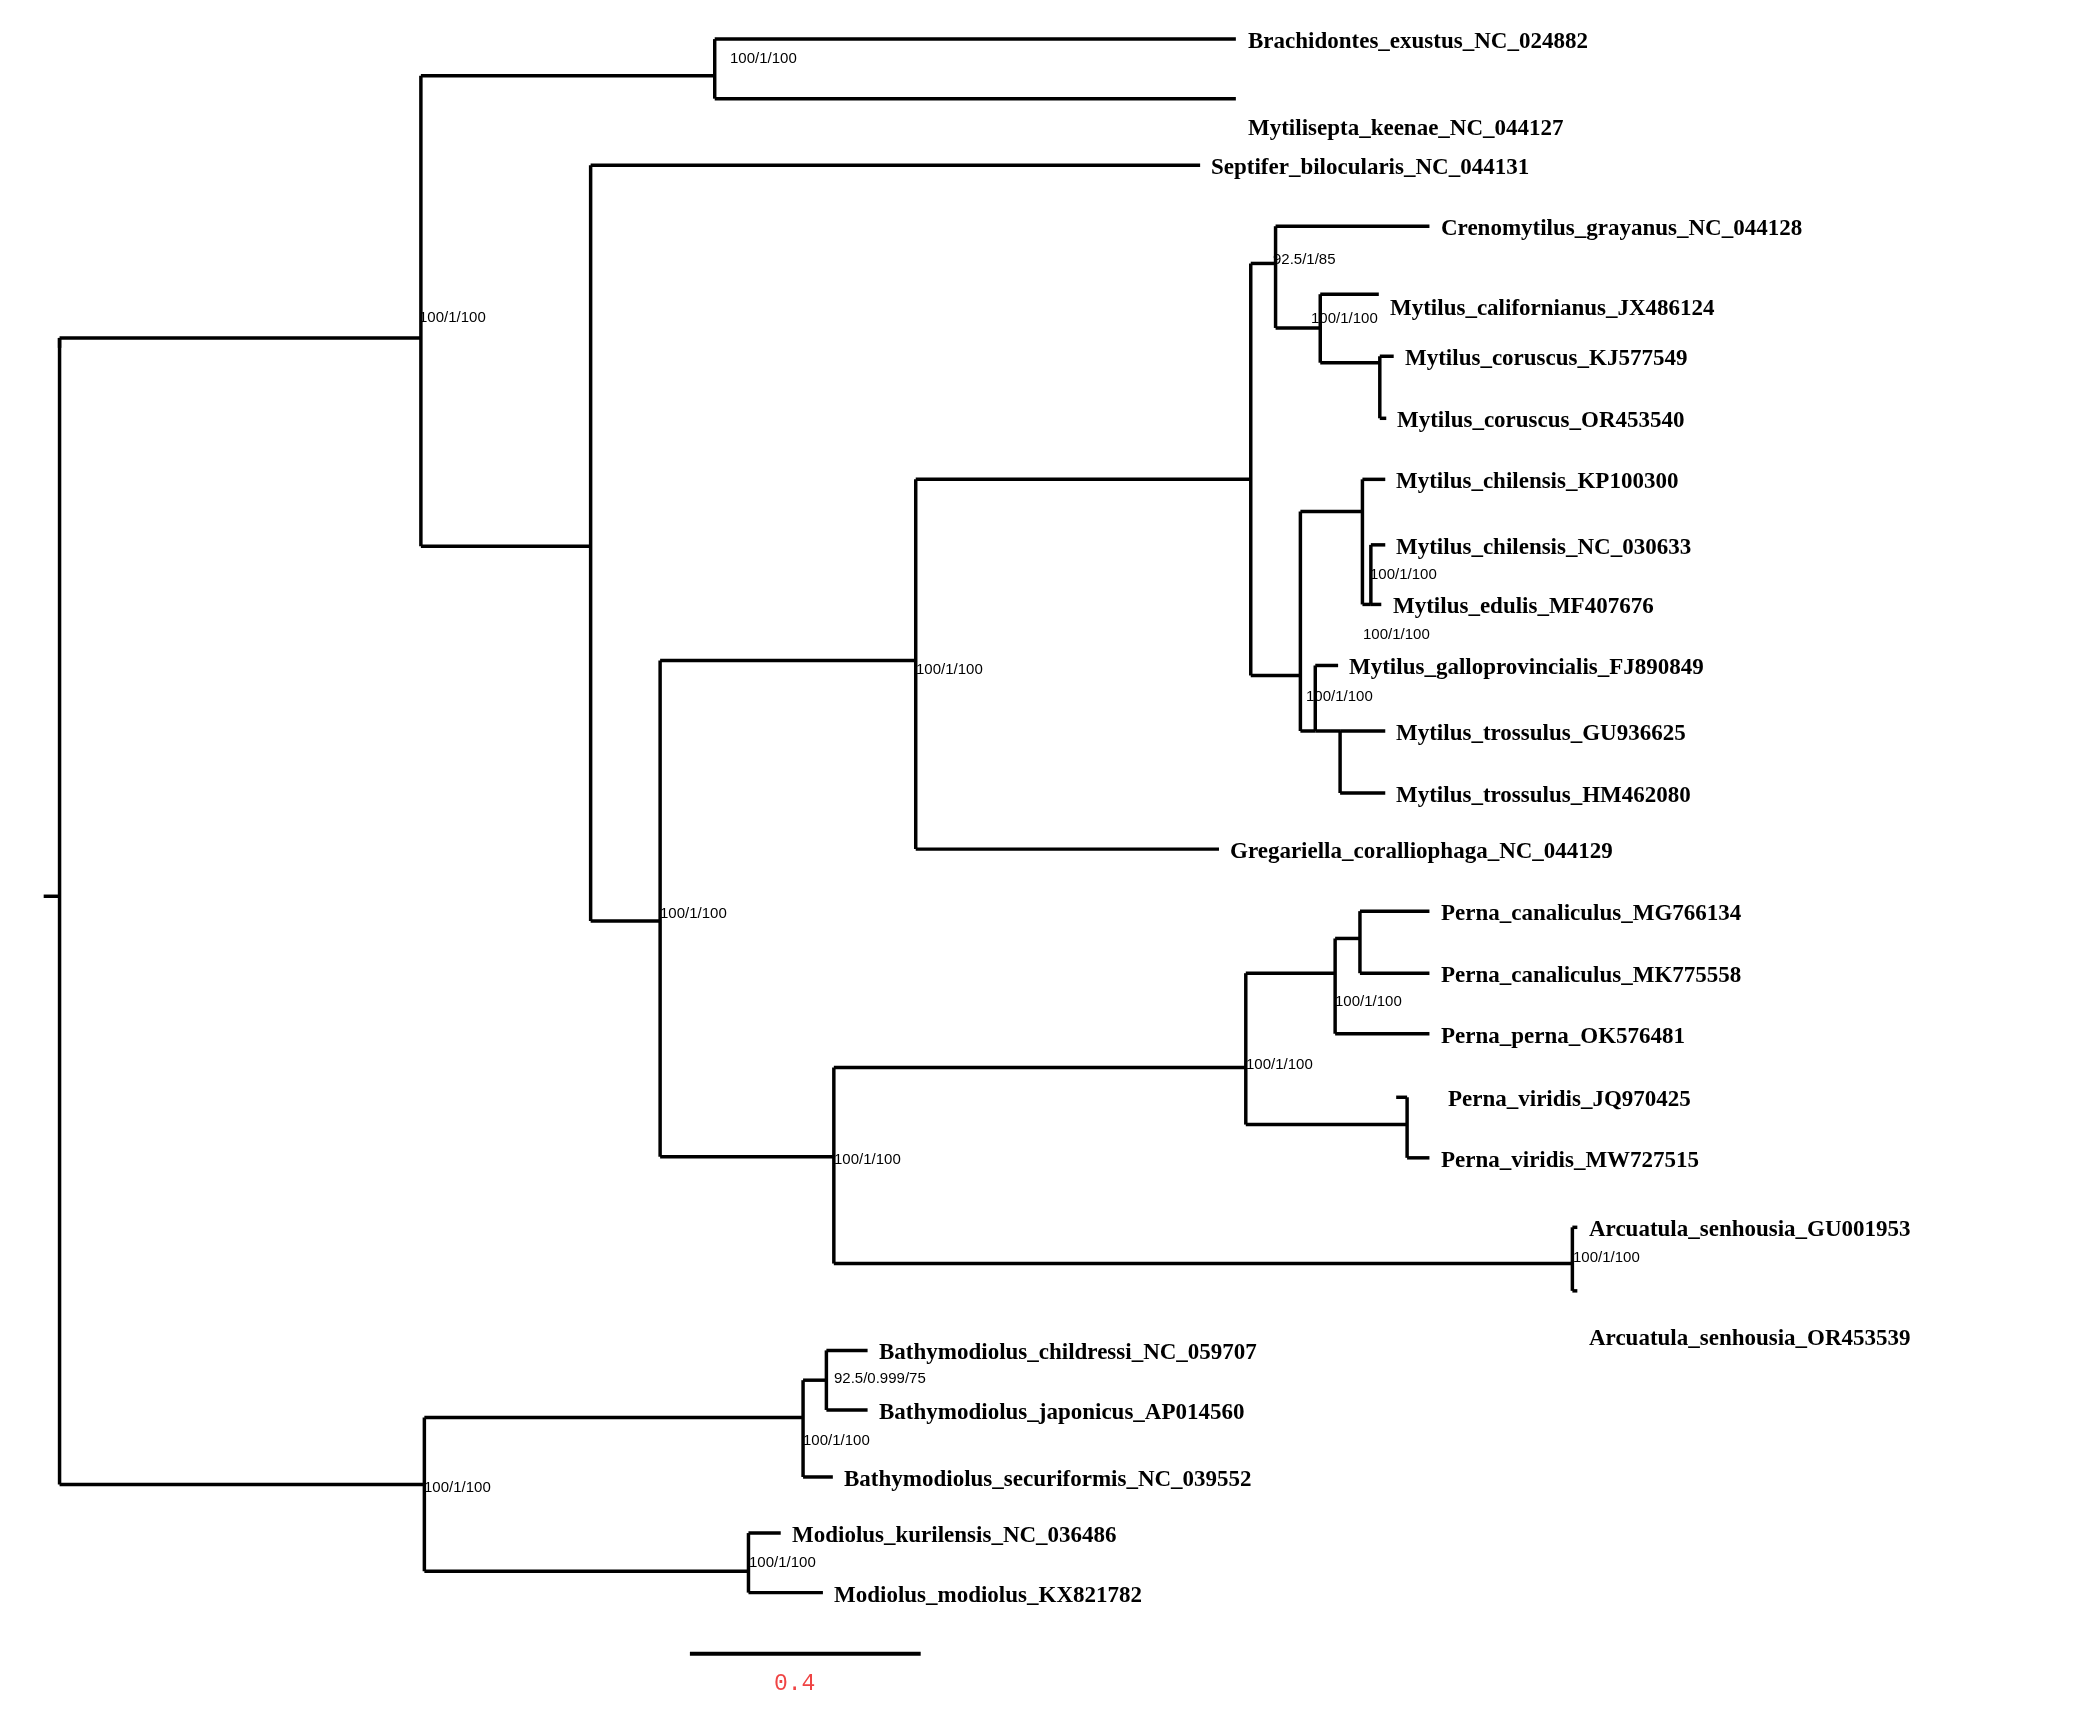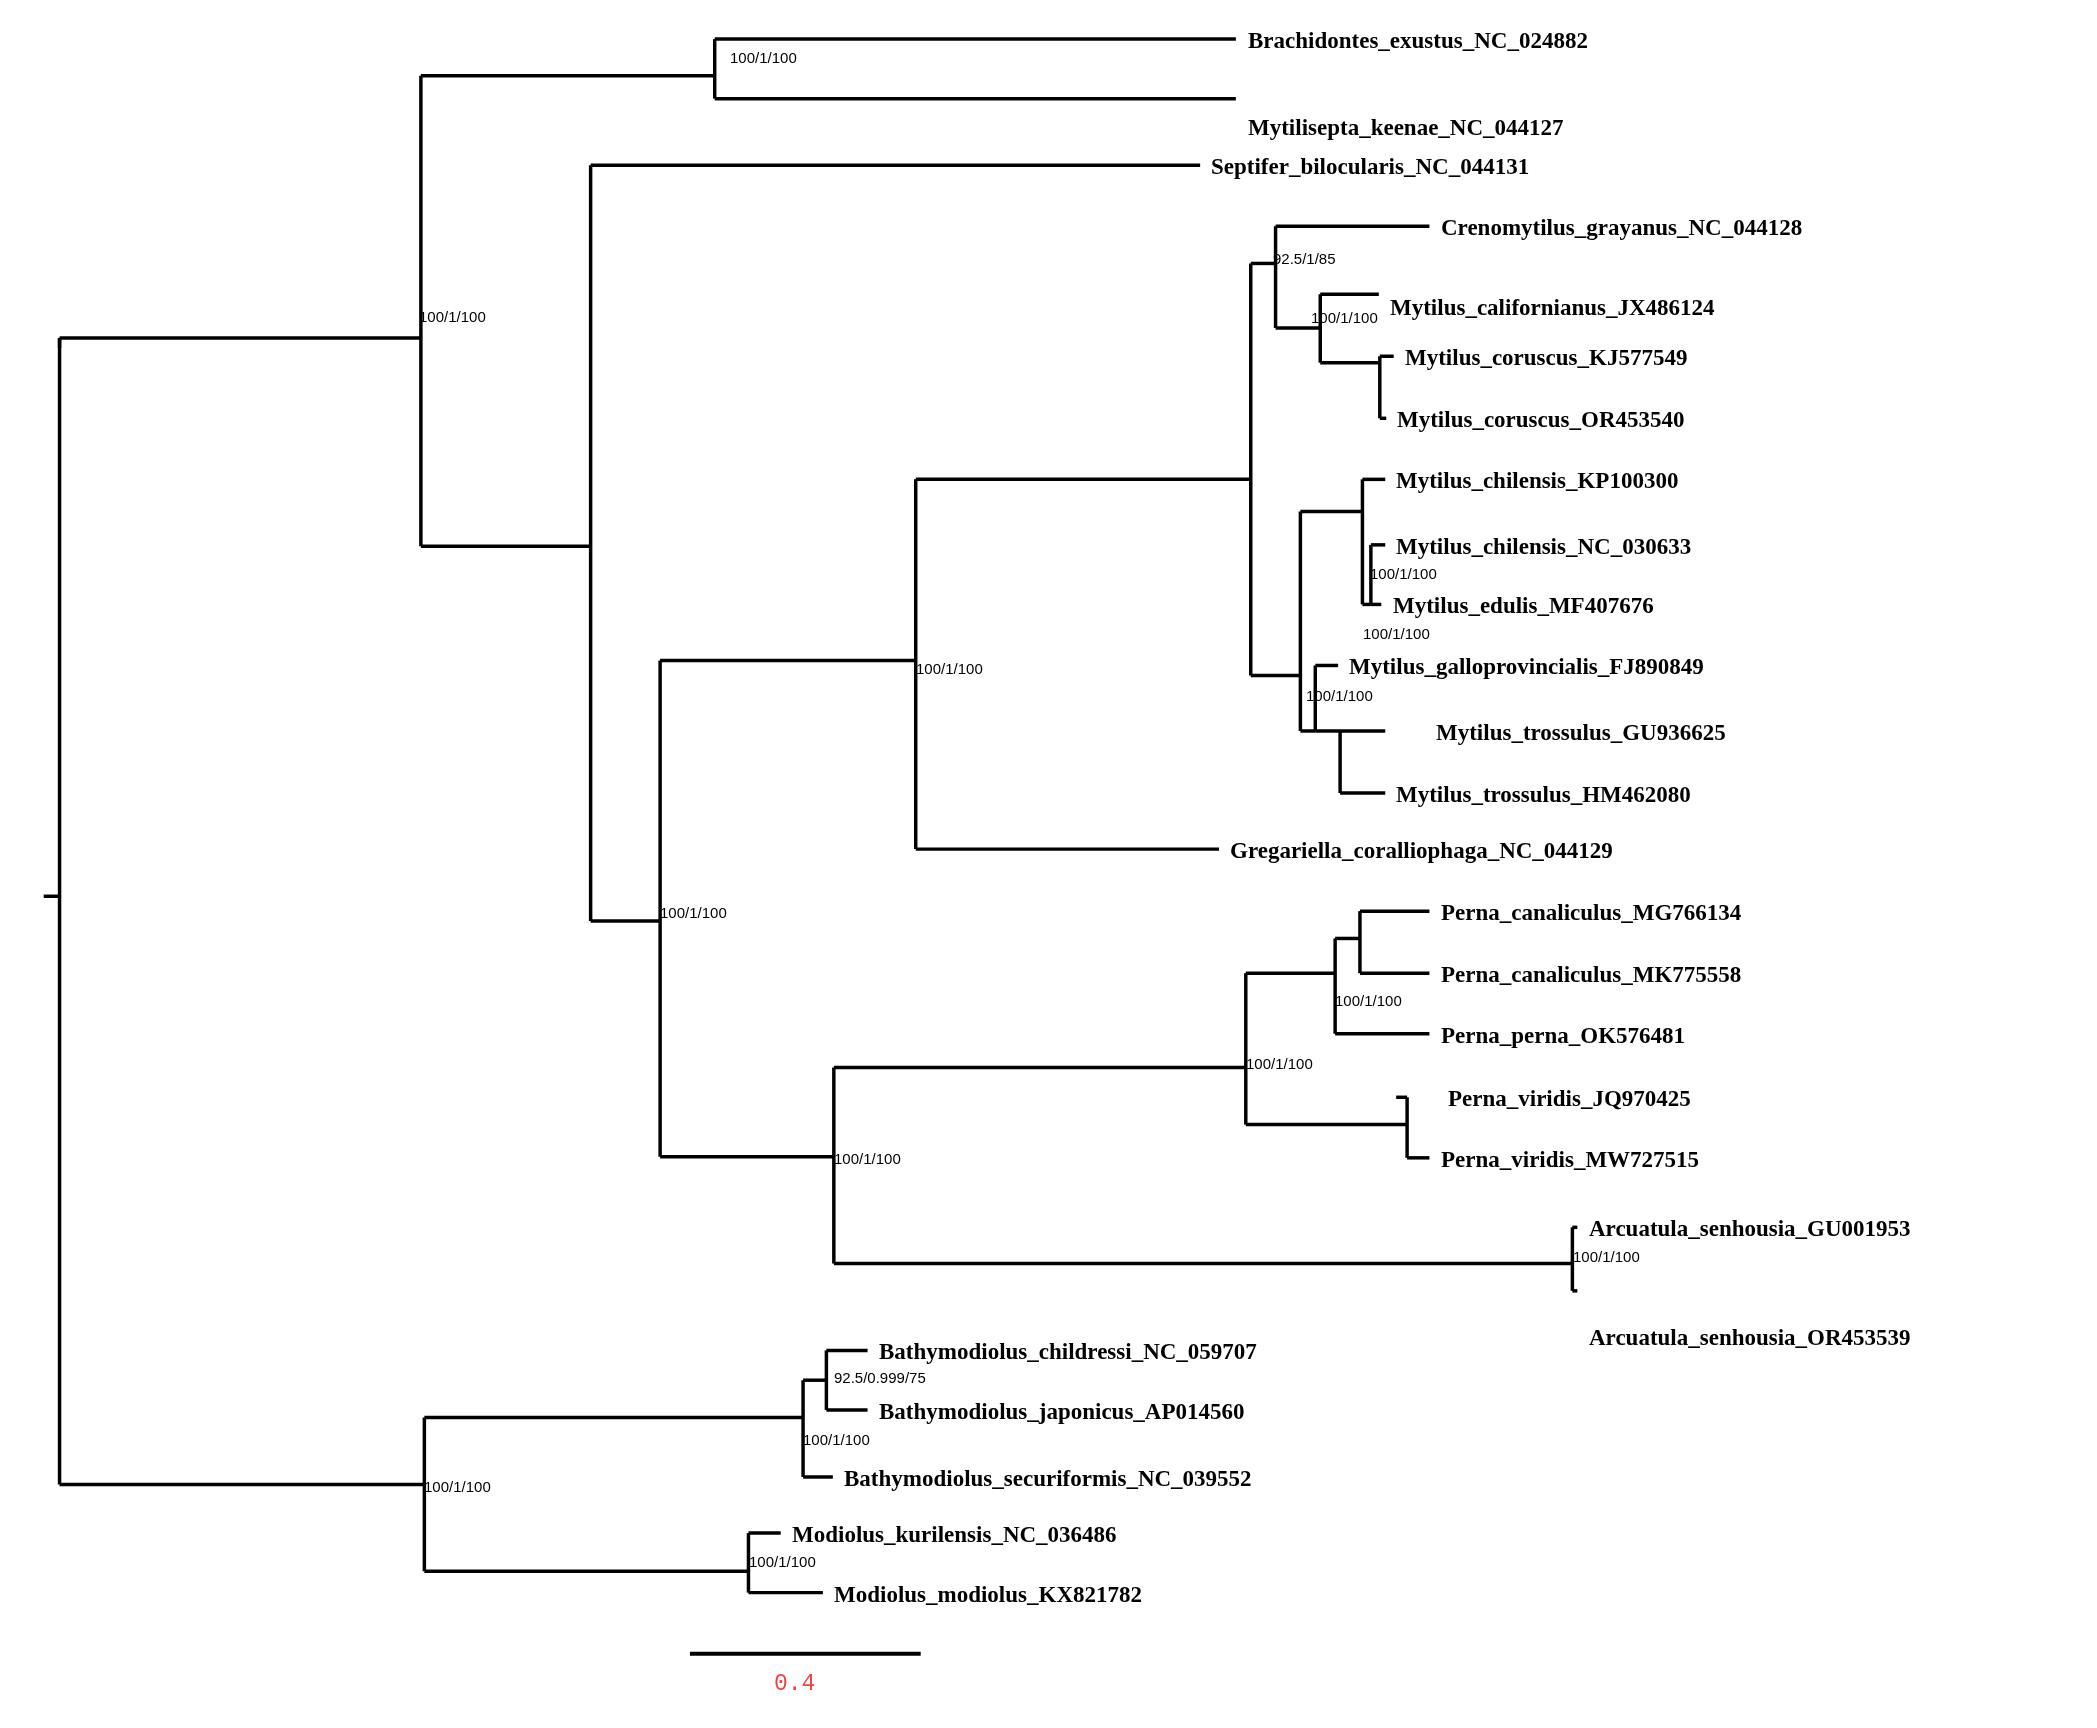--- a/index.html
+++ b/index.html
@@ -160,21 +160,21 @@
   <div class="taxon-label" style="left:1248px; top:88px;margin-top:28px;">Mytilisepta_keenae_NC_044127</div>
   <div class="taxon-label" style="left:1211px; top:155px;">Septifer_bilocularis_NC_044131</div>
   <div class="taxon-label" style="left:1441px; top:216px;">Crenomytilus_grayanus_NC_044128</div>
   <div class="taxon-label" style="left:1390px; top:284px;margin-top:12px;">Mytilus_californianus_JX486124</div>
   <div class="taxon-label" style="left:1405px; top:346px;">Mytilus_coruscus_KJ577549</div>
   <div class="taxon-label" style="left:1397px; top:408px;">Mytilus_coruscus_OR453540</div>
   <div class="taxon-label" style="left:1396px; top:469px;">Mytilus_chilensis_KP100300</div>
   <div class="taxon-label" style="left:1396px; top:535px;">Mytilus_chilensis_NC_030633</div>
   <div class="taxon-label" style="left:1393px; top:594px;">Mytilus_edulis_MF407676</div>
   <div class="taxon-label" style="left:1349px; top:655px;">Mytilus_galloprovincialis_FJ890849</div>
-  <div class="taxon-label" style="left:1396px; top:721px;margin-left:40px;">Mytilus_trossulus_GU936625</div>
+  <div class="taxon-label" style="left:1396px; top:721px;">Mytilus_trossulus_GU936625</div>
   <div class="taxon-label" style="left:1396px; top:783px;">Mytilus_trossulus_HM462080</div>
   <div class="taxon-label" style="left:1230px; top:839px;">Gregariella_coralliophaga_NC_044129</div>
   <div class="taxon-label" style="left:1441px; top:901px;">Perna_canaliculus_MG766134</div>
   <div class="taxon-label" style="left:1441px; top:963px;">Perna_canaliculus_MK775558</div>
   <div class="taxon-label" style="left:1441px; top:1024px;">Perna_perna_OK576481</div>
   <div class="taxon-label" style="left:1448px; top:1087px;text-align:right;">Perna_viridis_JQ970425</div>
   <div class="taxon-label" style="left:1441px; top:1148px;">Perna_viridis_MW727515</div>
   <div class="taxon-label" style="left:1589px; top:1217px;">Arcuatula_senhousia_GU001953</div>
   <div class="taxon-label" style="left:1589px; top:1326px;">Arcuatula_senhousia_OR453539</div>
   <div class="taxon-label" style="left:879px; top:1340px;">Bathymodiolus_childressi_NC_059707</div>

